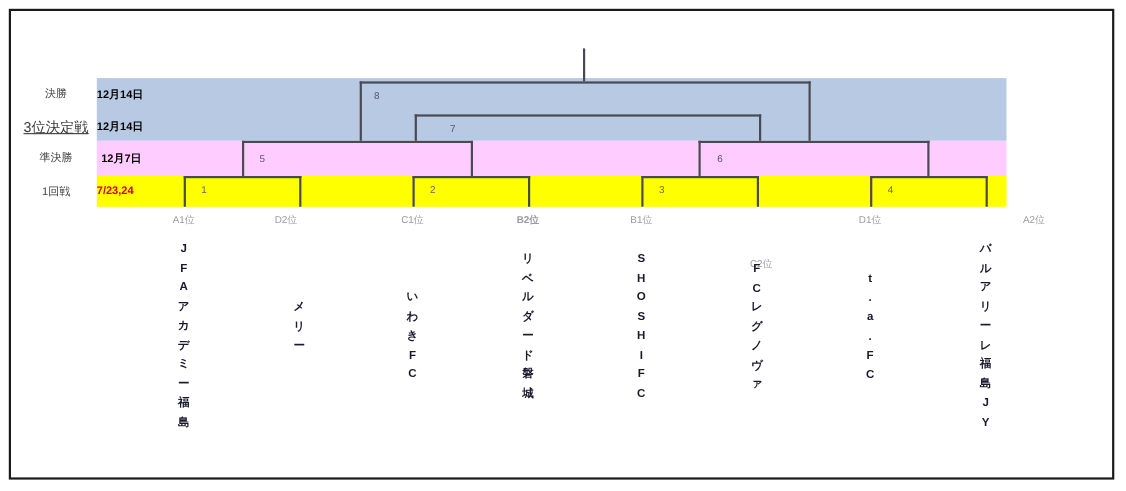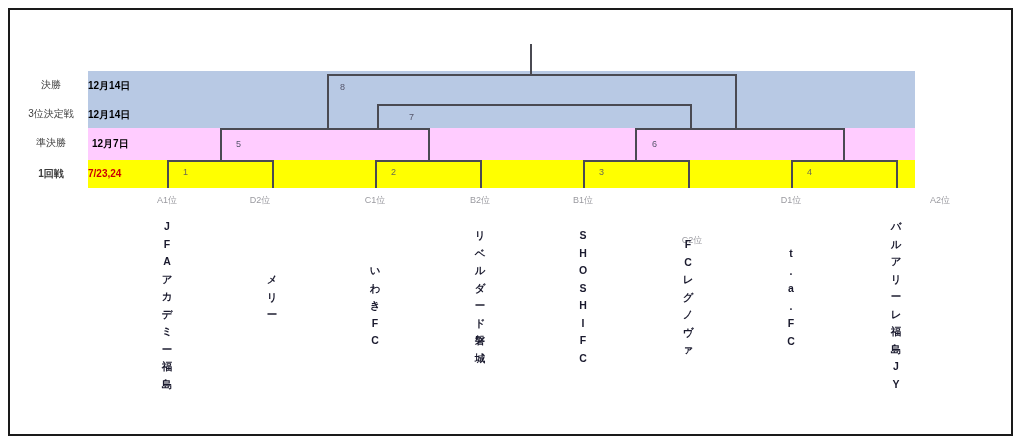--- a/index.html
+++ b/index.html
@@ -55,23 +55,23 @@
   .row-label {
     position: absolute;
     left: 18px;
     width: 66px;
     text-align: center;
     font-size: 10px;
     color: #3b3b3b;
     white-space: nowrap;
   }
   #label-final  { top: 78px; }
-  #label-third  { top: 107px; font-size: 10px; }
+  #label-third  { top: 107px; font-size: 13px; text-decoration: underline; }
   #label-semi   { top: 136px; }
-  #label-round1 { top: 167px; font-weight: bold; }
+  #label-round1 { top: 167px; }
 
   
   .date-cell {
     position: absolute;
     left: 86px;
     width: 72px;
     font-size: 10px;
     font-weight: bold;
     color: #000000;
     white-space: nowrap;
@@ -180,21 +180,21 @@
   <div class="match-no" style="left:599px; top:167px;">3</div>
   <div class="match-no" style="left:807px; top:167px;">4</div>
   <div class="match-no dark" style="left:236px; top:139px;">5</div>
   <div class="match-no dark" style="left:652px; top:139px;">6</div>
   <div class="match-no dark" style="left:409px; top:112px;">7</div>
   <div class="match-no dark" style="left:340px; top:82px;">8</div>
 
   <div class="seed" style="left:139px;">A1位</div>
   <div class="seed" style="left:232px;">D2位</div>
   <div class="seed" style="left:347px;">C1位</div>
-  <div class="seed" style="left:452px;">B2位</div>
+  <div class="seed" style="left:452px;font-weight:bold;">B2位</div>
   <div class="seed" style="left:555px;">B1位</div>
   <div class="seed" style="left:664px;margin-top:40px;">C2位</div>
   <div class="seed" style="left:763px;">D1位</div>
   <div class="seed" style="left:912px;">A2位</div>
 
   <div class="team" style="left:139px; top:218px;">J
 F
 A
 ア
 カ

